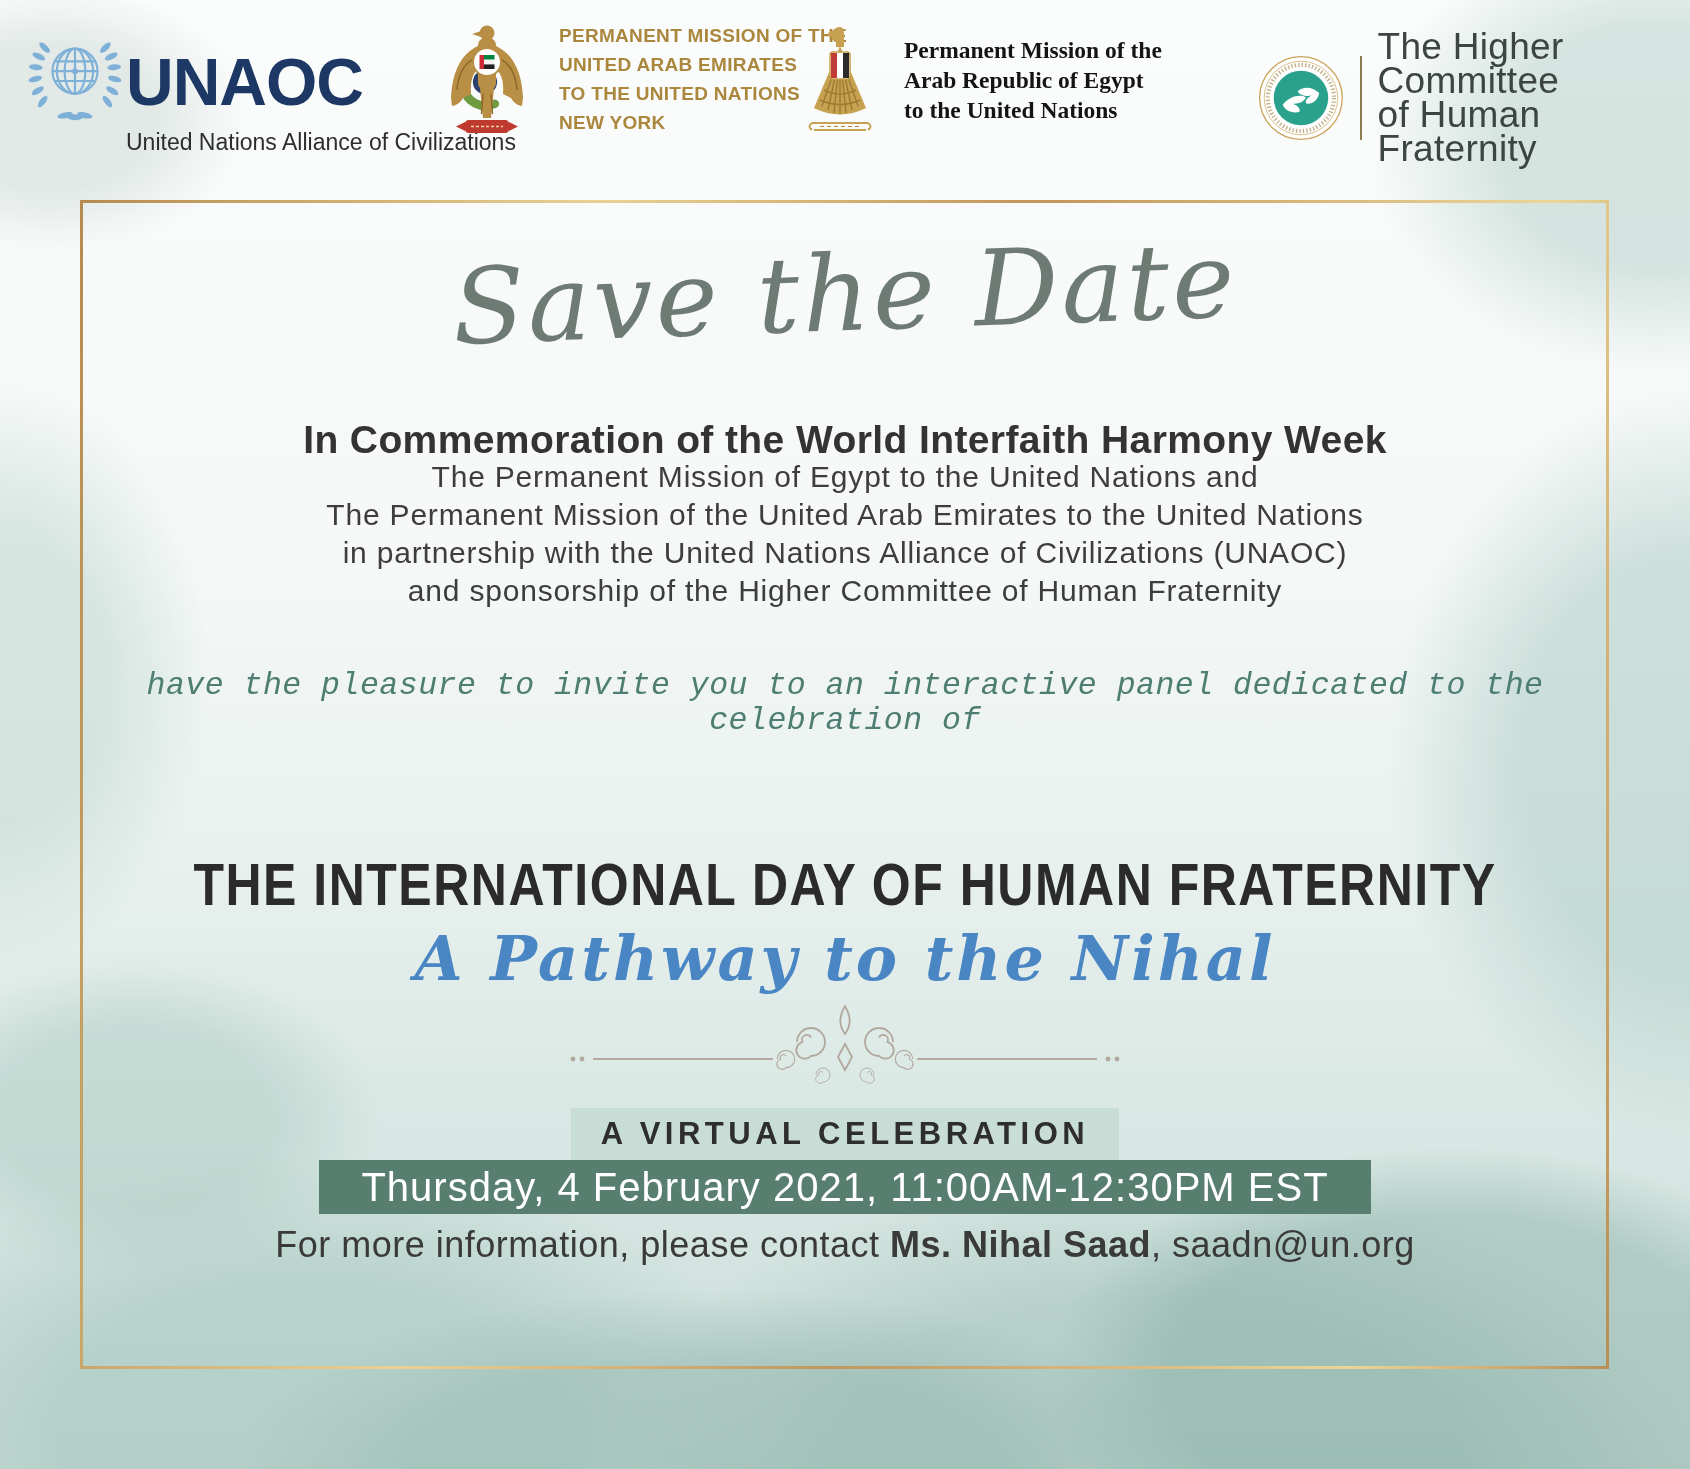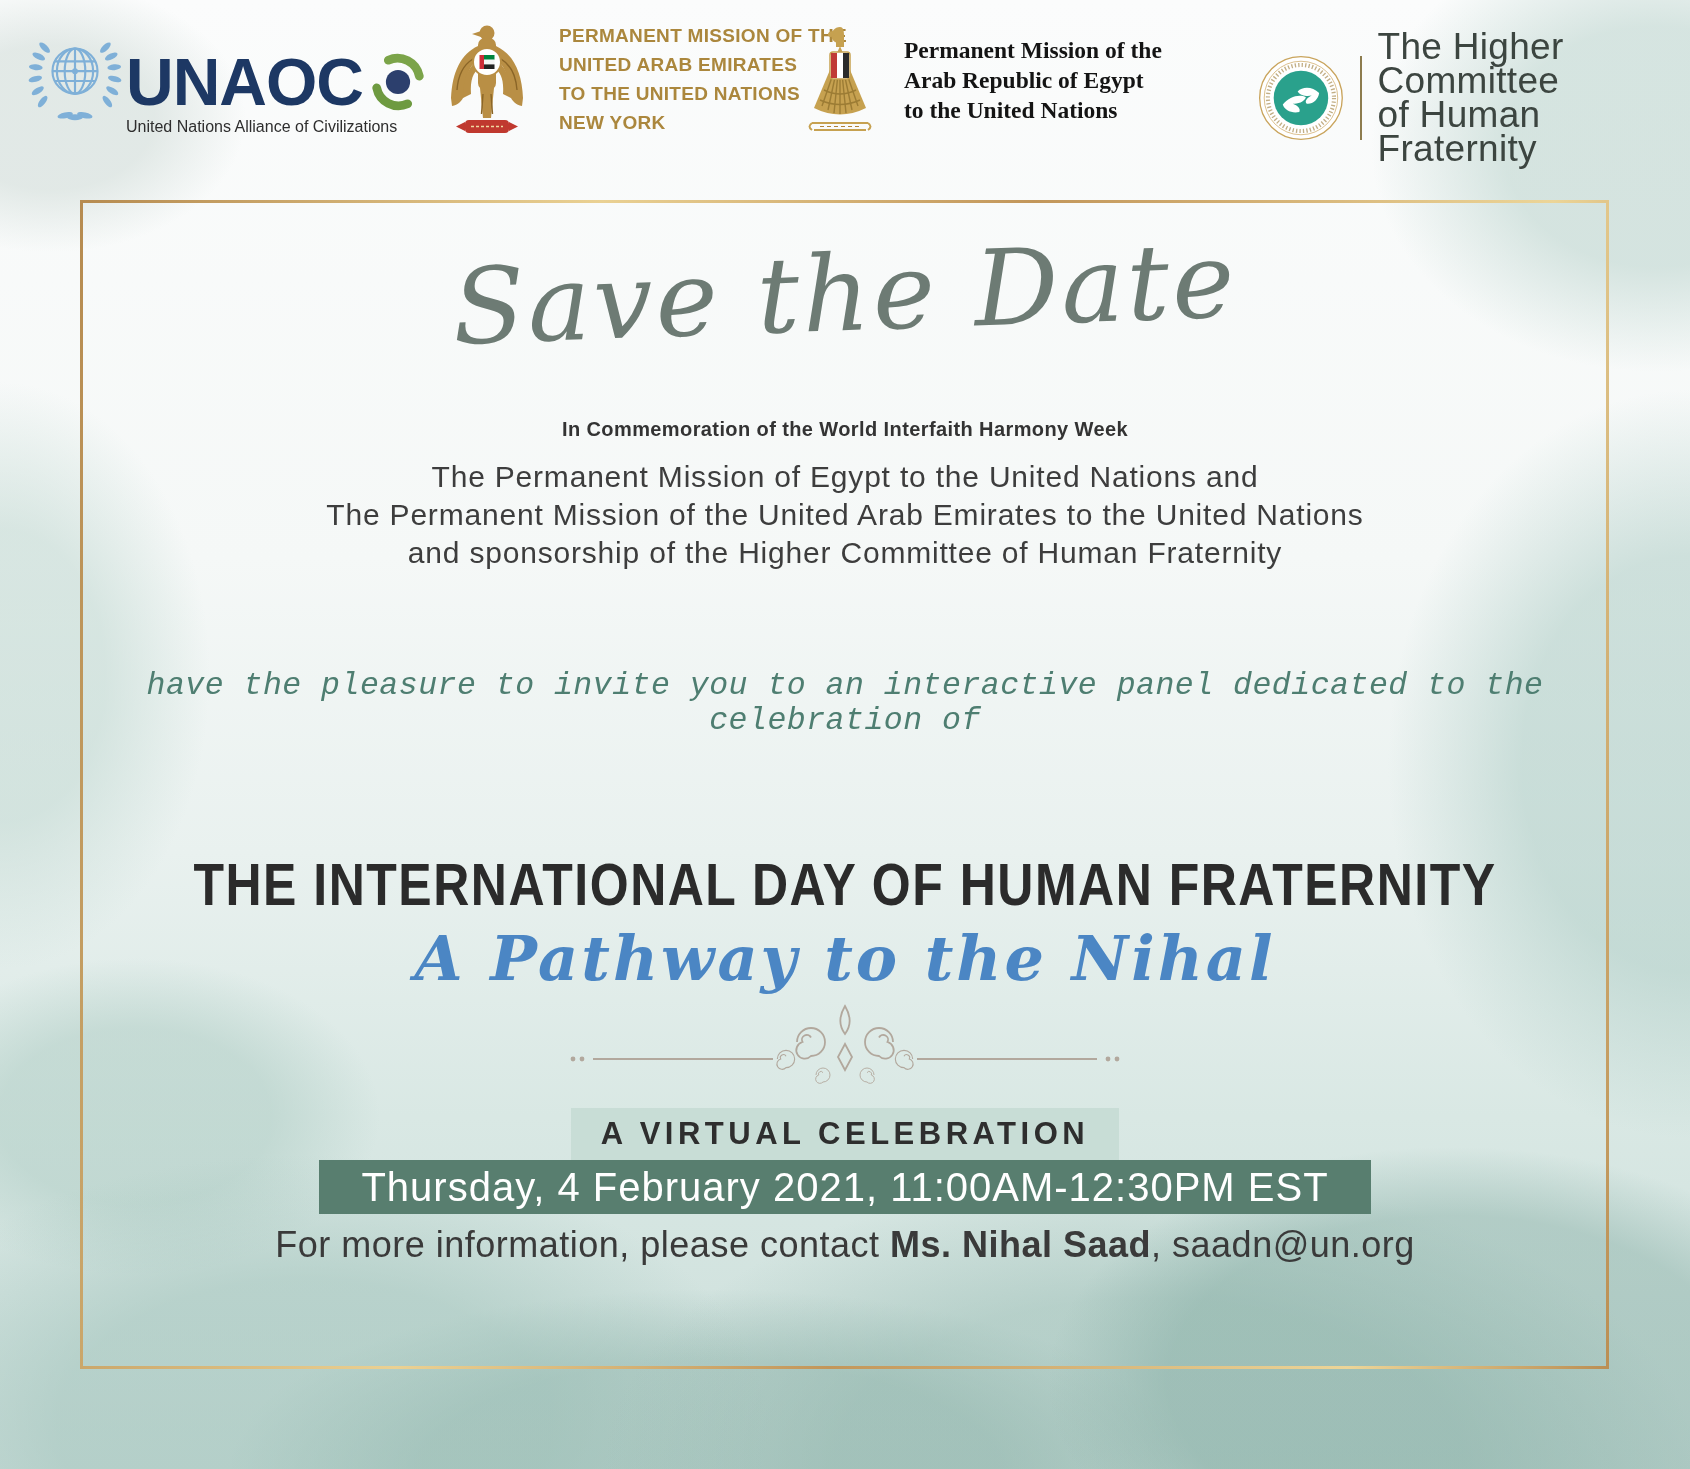--- a/index.html
+++ b/index.html
@@ -21,21 +21,21 @@
       linear-gradient(180deg,#fbfcfc 0%,#f5f8f7 38%,#e9f1ef 58%,#d9e8e4 76%,#cbdeda 100%);
   }
 
   
   .logo{ position:absolute; display:flex; }
   .unaoc{ left:26px; top:28px; align-items:flex-start; }
   .unaoc-main{ margin-left:2px; }
   .unaoc-row{ display:flex; align-items:center; margin-top:19px;justify-content:space-between; }
   .unaoc-word{ font-weight:700; font-size:66px; line-height:70px; color:#1d3864; letter-spacing:-1px; }
   .unaoc-swirl{ margin-left:4px; }
-  .unaoc-tag{ font-size:16px; color:#2e2e2e; margin-top:1px; }
+  .unaoc-tag{ font-size:23px; color:#2e2e2e; margin-top:12px; }
 
   .uae{ left:437px; top:20px; align-items:center; }
   .uae-lines{ margin-left:22px; font-weight:700; font-size:19px; line-height:29px; color:#ab873d; letter-spacing:0.3px; }
 
   .egypt{ left:800px; top:24px; align-items:center; }
   .egypt-lines{ margin-left:24px; font-family:"Liberation Serif", serif; font-weight:700; font-size:23.5px; line-height:30px; color:#141414; }
 
   .hchf{ left:1258px; top:30px; align-items:center; }
   .hchf-divider{ width:2px; height:84px; background:#8d7c4e; margin:0 16px; }
   .hchf-lines{ font-size:37px; line-height:34px; color:#3c4540; letter-spacing:0.3px; }
@@ -44,21 +44,21 @@
   .frame{
     position:absolute; left:80px; top:200px; width:1529px; height:1169px;
     border:3px solid #c89a5e;
     border-image:linear-gradient(100deg,#b68b50,#ead193 30%,#c2965a 55%,#ecd598 85%,#bb8f54) 1;
   }
 
   
   .cblock{ position:absolute; left:90px; width:1510px; text-align:center; }
   .save-date{ top:224px; font-family:"DejaVu Serif", serif; font-style:italic; font-weight:400;
               font-size:105px; line-height:1.35; color:#6d7b74; letter-spacing:3px; transform:rotate(-2deg); }
-  .commem{ top:418px; font-weight:700; font-size:20px; color:#333333; letter-spacing:0.4px; }
+  .commem{ top:418px; font-weight:700; font-size:39px; color:#333333; letter-spacing:0.4px; }
   .hosts{ top:458px; font-weight:400; font-size:30px; line-height:38px; color:#3d3d3d; letter-spacing:0.8px; }
   .invite{ top:668px; font-family:Liberation Mono, monospace; font-style:italic; font-size:31.5px; color:#4e7e71; letter-spacing:0.5px; }
   .event-title{ top:856px; font-weight:700; font-size:50px; color:#2b2b2b; letter-spacing:1.5px; transform:scale(1,1.2); }
   .event-subtitle{ top:922px; font-family:"DejaVu Serif", serif; font-style:italic; font-weight:700;
                    font-size:62px; color:#4b86c4; letter-spacing:3px; }
   .flourish-wrap{ top:1002px; }
   .band-virtual{ top:1108px; }
   .band-virtual span{ display:inline-block; background:#c8ddd6; color:#2e2e2e; font-weight:700;
                       font-size:31px; line-height:30px; letter-spacing:4.5px; padding:11px 30px; }
   .band-date{ top:1160px; }
@@ -207,20 +207,21 @@
 
   <div class="frame"></div>
 
   <div class="cblock save-date">Save the Date</div>
 
   <div class="cblock commem">In Commemoration of the World Interfaith Harmony Week</div>
 
   <div class="cblock hosts">
     <div>The Permanent Mission of Egypt to the United Nations  and</div>
     <div>The Permanent Mission of the United Arab Emirates to the United Nations</div>
+    <div>in partnership with the United Nations Alliance of Civilizations (UNAOC)</div>
     <div>and sponsorship of the Higher Committee of Human Fraternity</div>
   </div>
 
   <div class="cblock invite">have the pleasure to invite you to an interactive panel dedicated to the celebration of</div>
 
   <div class="cblock event-title">THE INTERNATIONAL DAY OF HUMAN FRATERNITY</div>
 
   <div class="cblock event-subtitle">A Pathway to the Nihal</div>
 
   <div class="cblock flourish-wrap">

